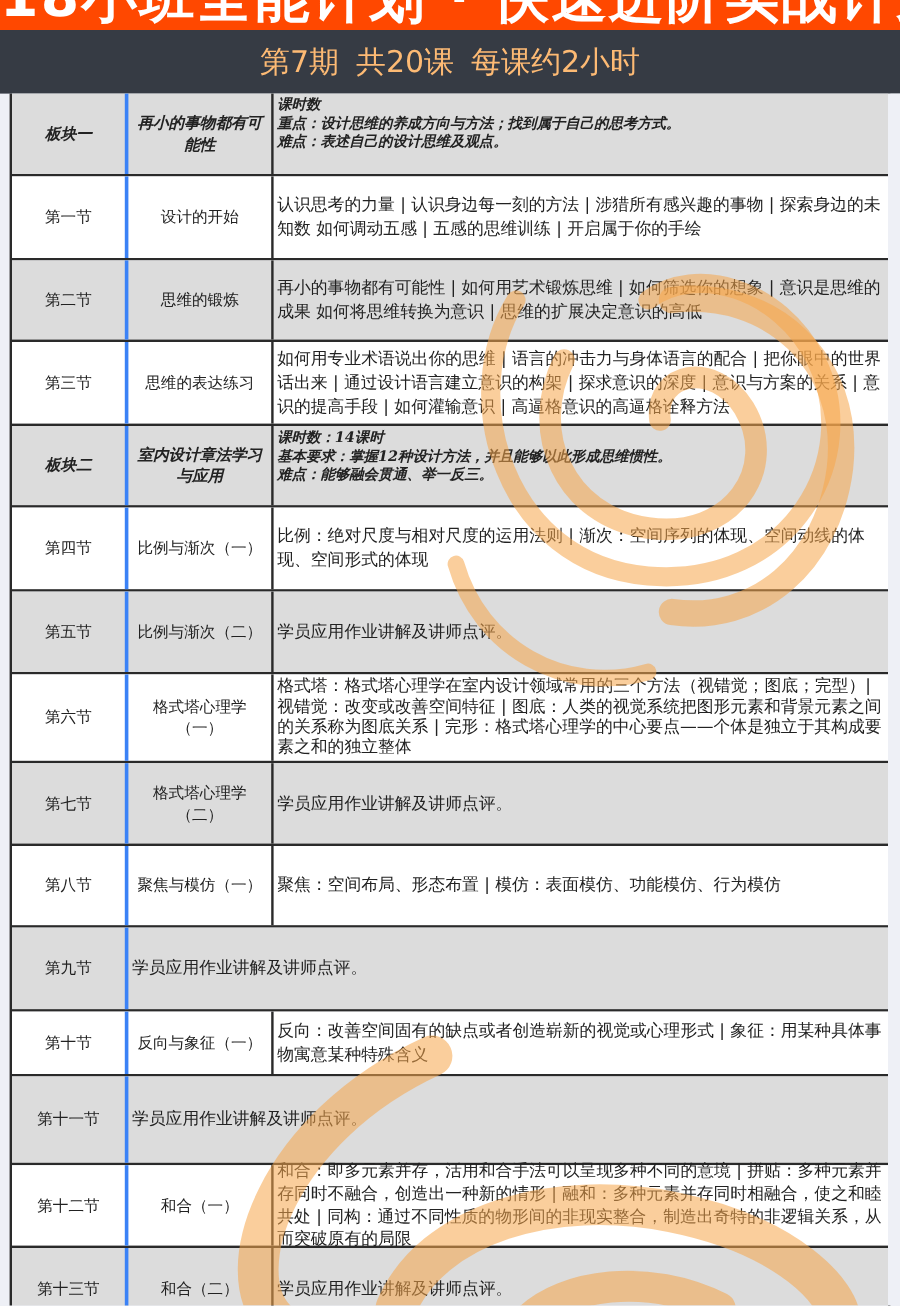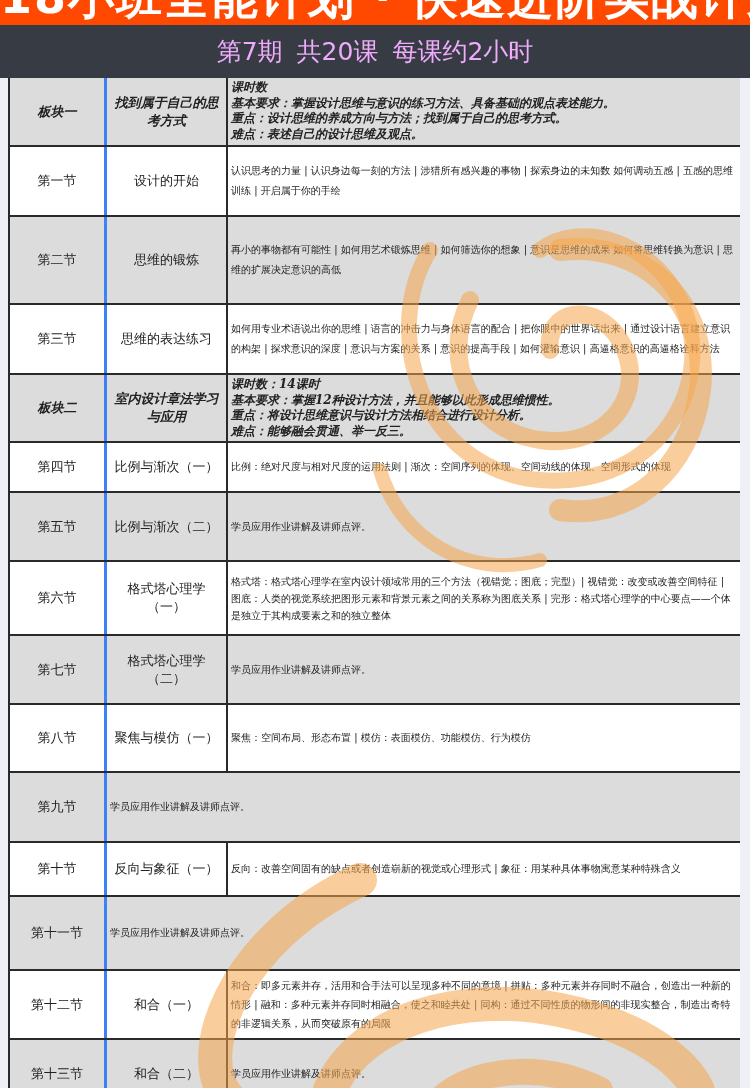--- a/index.html
+++ b/index.html
@@ -13,38 +13,38 @@
     position: absolute; left: 0; top: 0; width: 750px; height: 25px;
     background: #ff4800; overflow: hidden;
   }
   .banner-title {
     position: absolute; left: 0; right: 0; top: -26px;
     text-align: center; color: #fff; font-size: 46px; font-weight: bold;
     letter-spacing: 2px; white-space: nowrap; line-height: 46px;
   }
   .subbar {
     position: absolute; left: 0; top: 25px; width: 750px; height: 53px;
-    background: #363b44; color: #f0abfc;
+    background: #363b44; color: #fdba74;
     display: flex; align-items: center; justify-content: center;
     font-size: 25px; letter-spacing: 0px;
   }
   .subbar span { margin: 0 7px; }
   .table-wrap {
     position: absolute; left: 8px; top: 78px; width: 730px;
     border-left: 2px solid #2a2a2a; border-right: 2px solid #2a2a2a;
   }
   .row {
     display: flex; border-bottom: 2px solid #2a2a2a; box-sizing: border-box;
   }
   .row.shade { background: #dcdcdc; }
   .row.white { background: #ffffff; }
   .cell { box-sizing: border-box; display: flex; align-items: center; }
   .c1 { width: 97px; justify-content: center; border-right: 3px solid #3b82f6; font-size: 13px; text-align: center; }
   .c2 { width: 121px; justify-content: center; border-right: 2px solid #2a2a2a; font-size: 13px; text-align: center; padding: 0 3px; }
-  .c3 { flex: 1; padding: 0 4px 0 3px; font-size: 10px; line-height: 20px; }
+  .c3 { flex: 1; padding: 0 4px 0 3px; font-size: 14px; line-height: 20px; }
   .module .c1, .module .c2, .module .c3 { font-family: "DejaVu Serif", "Liberation Serif", serif; font-style: italic; font-weight: bold; }
   .module .c3 { font-size: 12px; line-height: 15.5px; align-items: flex-start; padding-top: 2px; flex-direction: column; }
   .module .c3 div { width: 100%; }
   .watermark {
     position: absolute; left: 0; top: 0; width: 750px; height: 1088px;
     pointer-events: none;
   }
   .right-edge {
     position: absolute; left: 740px; top: 78px; width: 10px; height: 1010px; background: #eef0f6;
   }
@@ -59,59 +59,57 @@
 <div class="subbar">
   <span>第7期</span>
   <span>共20课</span>
   <span>每课约2小时</span>
 </div>
 
 <div class="table-wrap">
 
   <div class="row shade module" style="height:69px">
     <div class="cell c1">板块一</div>
-    <div class="cell c2">找到属于自己的思考方式</div>
+    <div class="cell c2">再小的事物都有可能性</div>
     <div class="cell c3">
       <div>课时数</div>
-      <div>基本要求：掌握设计思维与意识的练习方法、具备基础的观点表述能力。</div>
       <div>重点：设计思维的养成方向与方法；找到属于自己的思考方式。</div>
       <div>难点：表述自己的设计思维及观点。</div>
     </div>
   </div>
 
   <div class="row white" style="height:70px">
     <div class="cell c1">第一节</div>
     <div class="cell c2">设计的开始</div>
     <div class="cell c3">认识思考的力量 | 认识身边每一刻的方法 | 涉猎所有感兴趣的事物 | 探索身边的未知数 如何调动五感 | 五感的思维训练 | 开启属于你的手绘</div>
   </div>
 
-  <div class="row shade" style="height:88px">
+  <div class="row shade" style="height:68px">
     <div class="cell c1">第二节</div>
     <div class="cell c2">思维的锻炼</div>
     <div class="cell c3">再小的事物都有可能性 | 如何用艺术锻炼思维 | 如何筛选你的想象 | 意识是思维的成果 如何将思维转换为意识 | 思维的扩展决定意识的高低</div>
   </div>
 
   <div class="row white" style="height:70px">
     <div class="cell c1">第三节</div>
     <div class="cell c2">思维的表达练习</div>
     <div class="cell c3">如何用专业术语说出你的思维 | 语言的冲击力与身体语言的配合 | 把你眼中的世界话出来 | 通过设计语言建立意识的构架 | 探求意识的深度 | 意识与方案的关系 | 意识的提高手段 | 如何灌输意识 | 高逼格意识的高逼格诠释方法</div>
   </div>
 
   <div class="row shade module" style="height:68px">
     <div class="cell c1">板块二</div>
     <div class="cell c2">室内设计章法学习与应用</div>
     <div class="cell c3">
       <div>课时数：14课时</div>
       <div>基本要求：掌握12种设计方法，并且能够以此形成思维惯性。</div>
-      <div>重点：将设计思维意识与设计方法相结合进行设计分析。</div>
       <div>难点：能够融会贯通、举一反三。</div>
     </div>
   </div>
 
-  <div class="row white" style="height:50px">
+  <div class="row white" style="height:70px">
     <div class="cell c1">第四节</div>
     <div class="cell c2">比例与渐次（一）</div>
     <div class="cell c3">比例：绝对尺度与相对尺度的运用法则 | 渐次：空间序列的体现、空间动线的体现、空间形式的体现</div>
   </div>
 
   <div class="row shade" style="height:69px">
     <div class="cell c1">第五节</div>
     <div class="cell c2">比例与渐次（二）</div>
     <div class="cell c3">学员应用作业讲解及讲师点评。</div>
   </div>

